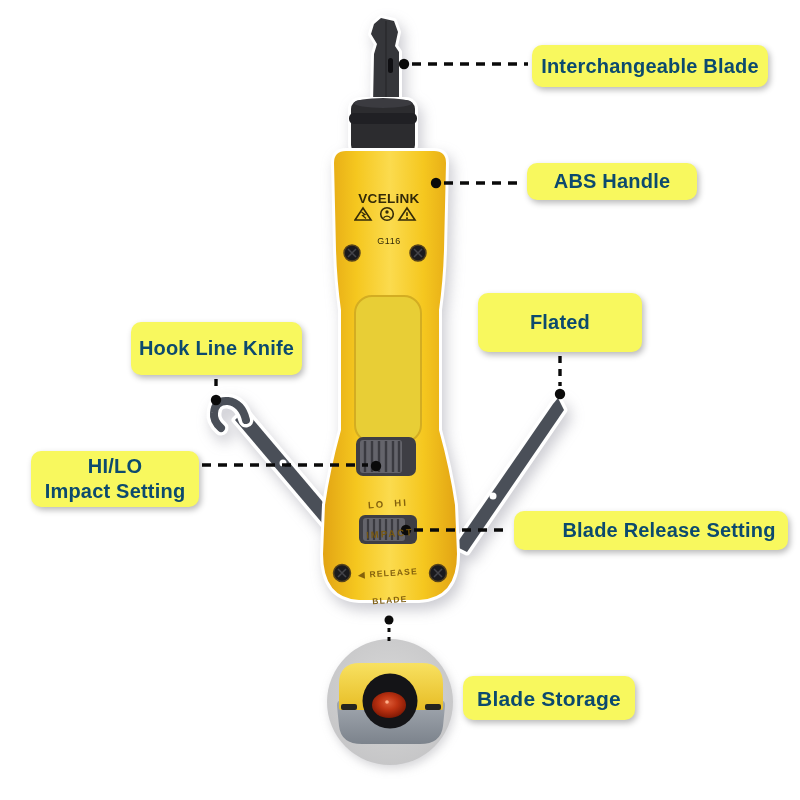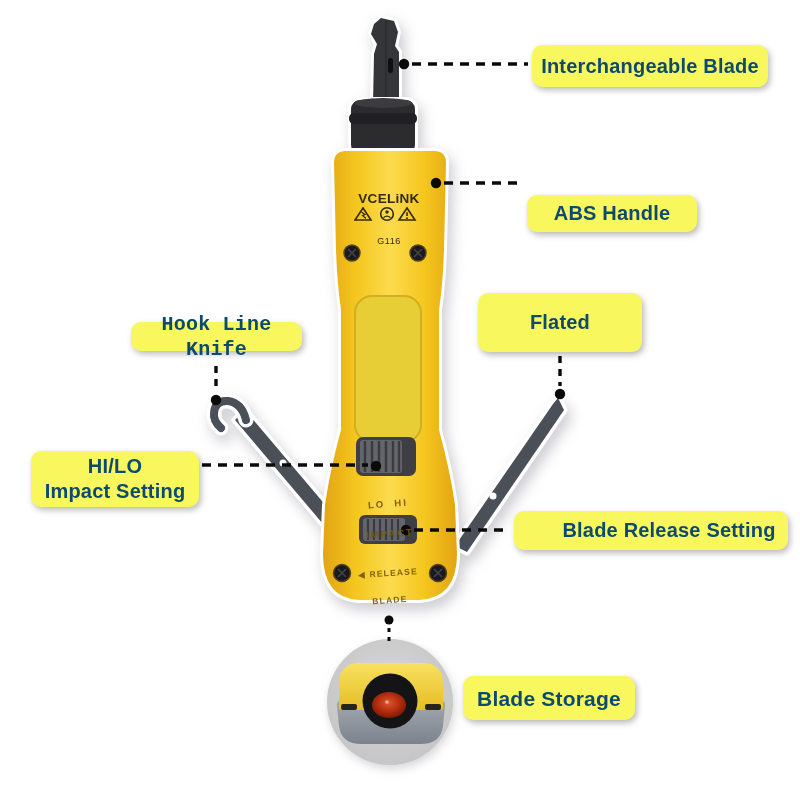--- a/index.html
+++ b/index.html
@@ -203,29 +203,29 @@
   </div>
   <div class="marking release">
     <span class="ln">◀ RELEASE</span>
     <span class="ln">BLADE</span>
   </div>
 
   <div class="callout" style="left:532px; top:45px;  width:236px; height:42px;">
     <span>Interchangeable Blade</span>
   </div>
 
-  <div class="callout" style="left:527px; top:163px; width:170px; height:37px;margin-top:32px;">
+  <div class="callout" style="left:527px; top:163px; width:170px; height:37px;">
     <span>ABS Handle</span>
   </div>
 
   <div class="callout" style="left:478px; top:293px; width:164px; height:59px;">
     <span>Flated</span>
   </div>
 
-  <div class="callout" style="left:131px; top:322px; width:171px; height:29px;font-family:Liberation Mono, monospace;">
+  <div class="callout" style="left:131px; top:322px; width:171px; height:53px;">
     <span>Hook Line Knife</span>
   </div>
 
   <div class="callout" style="left:31px;  top:451px; width:168px; height:56px;">
     <span>HI/LO</span>
     <span>Impact Setting</span>
   </div>
 
   <div class="callout" style="left:514px; top:511px; width:238px; height:39px;padding-left:36px;">
     <span>Blade Release Setting</span>

